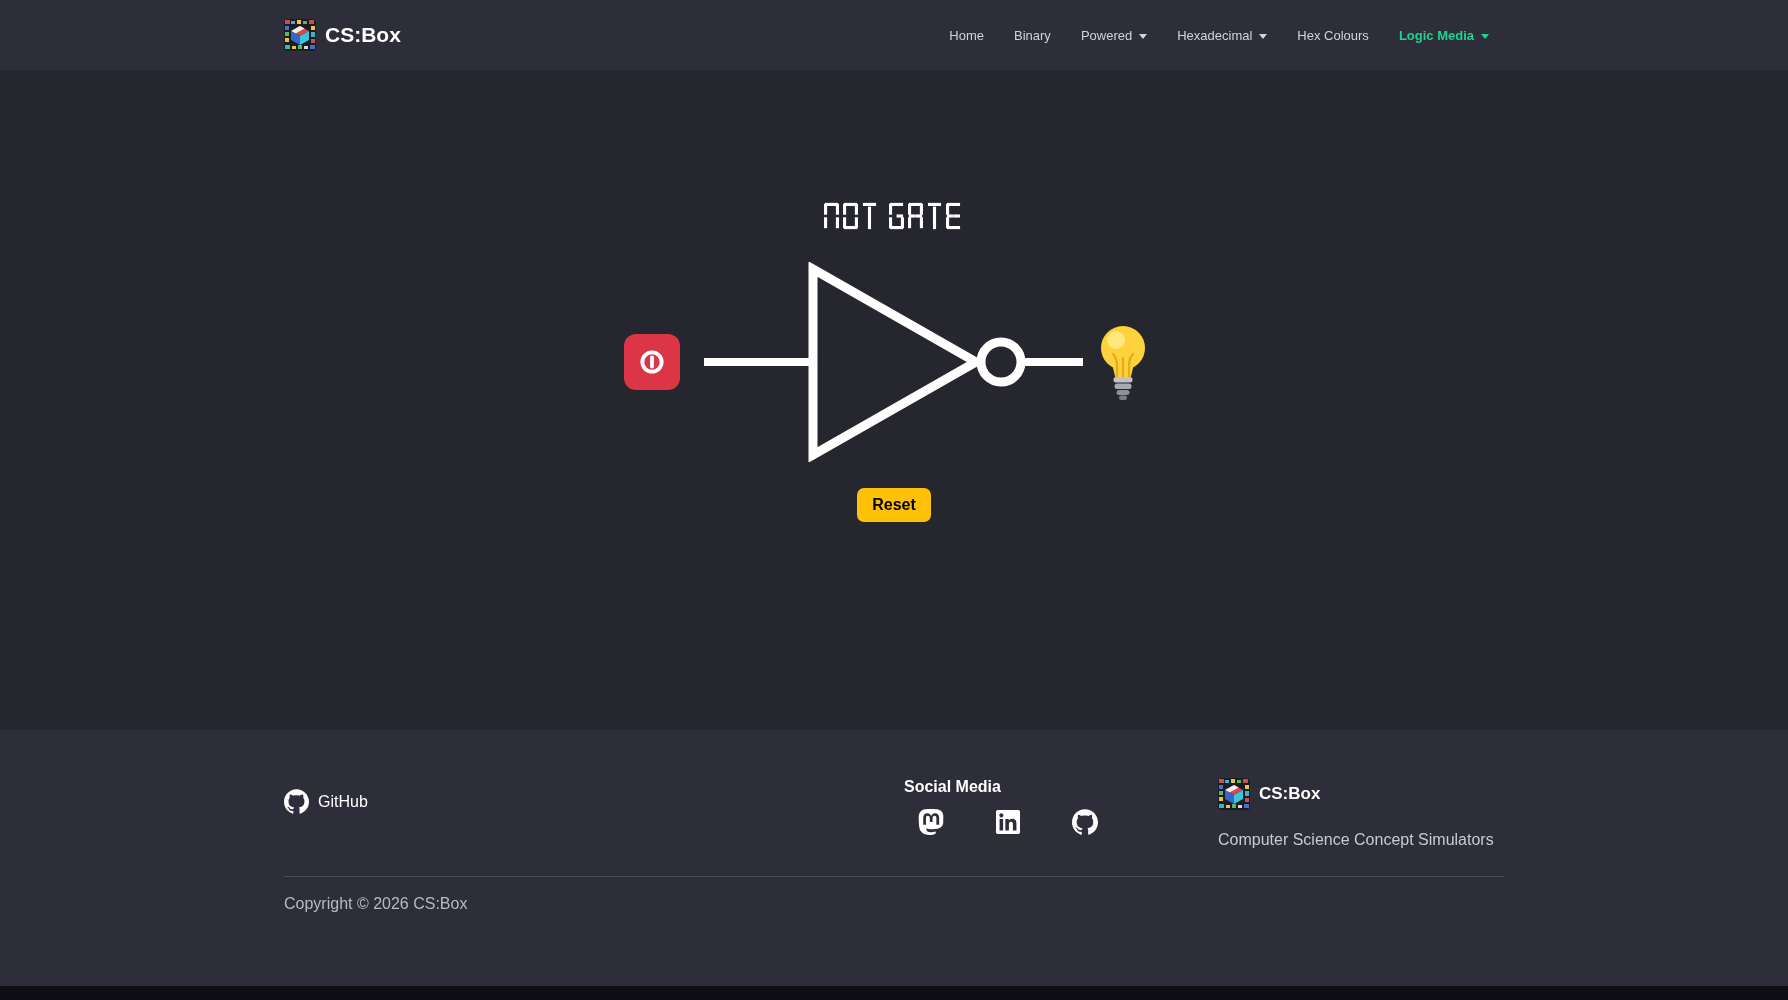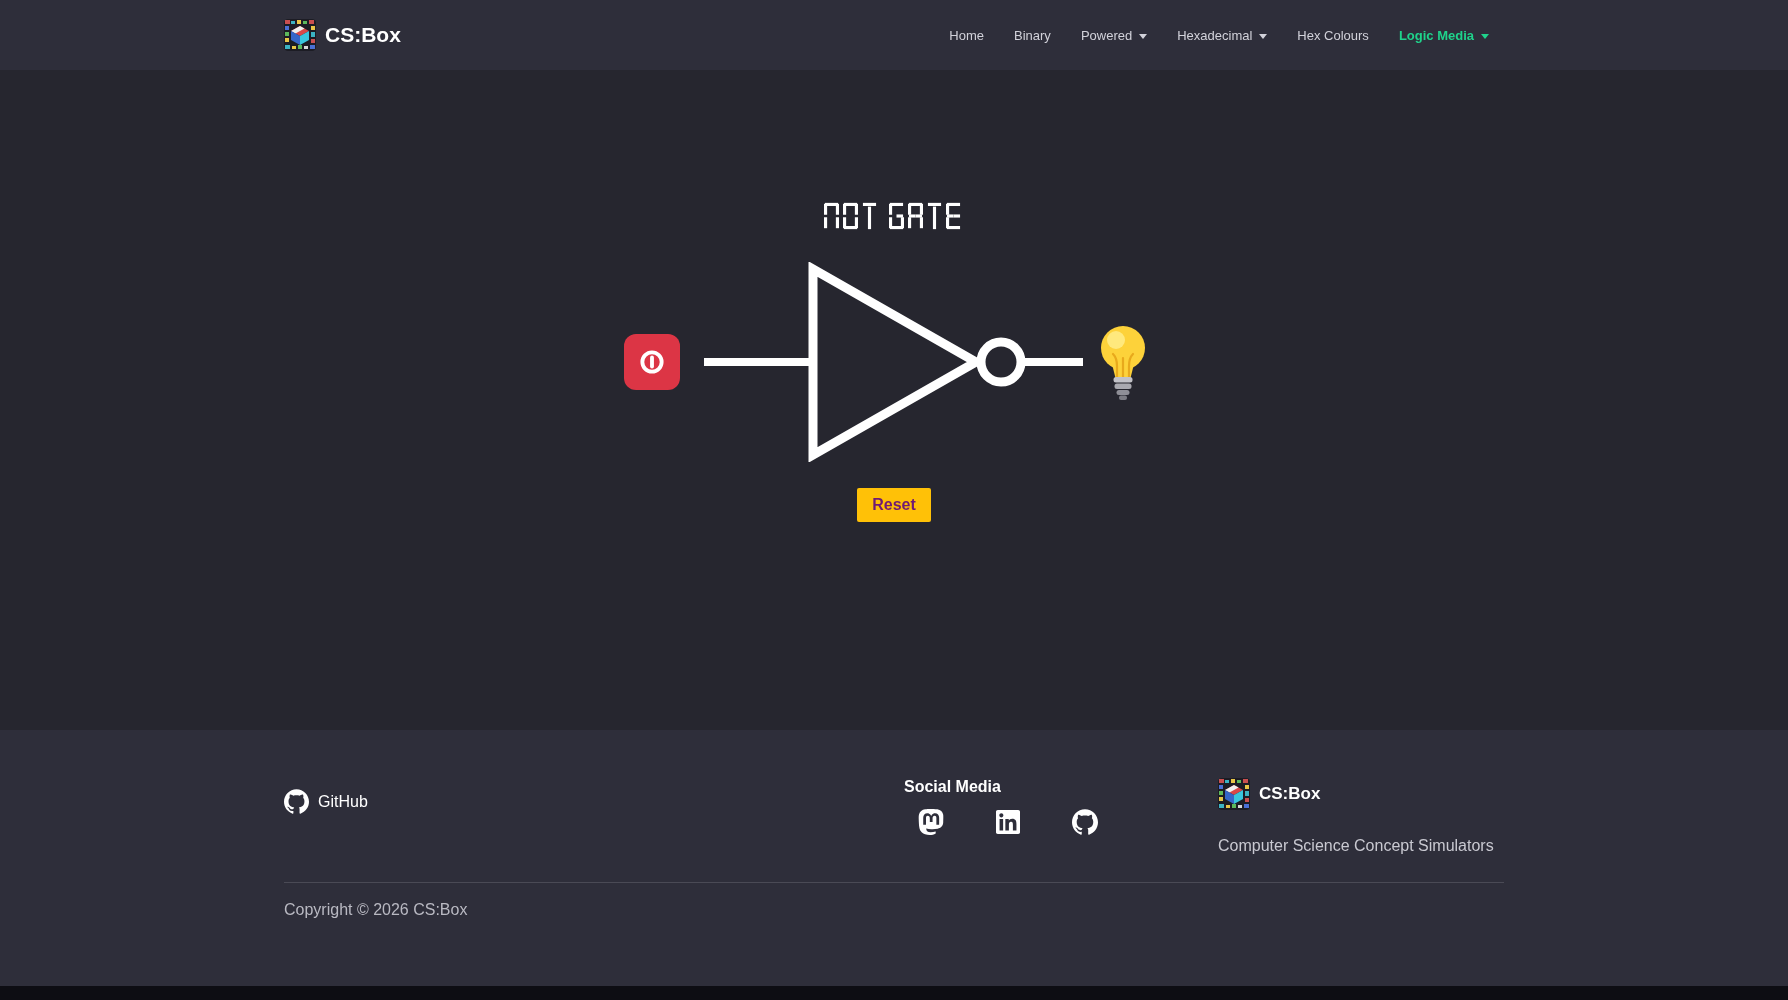--- a/index.html
+++ b/index.html
@@ -22,35 +22,35 @@
   .caret { width:0; height:0; border-left:4.5px solid transparent; border-right:4.5px solid transparent; border-top:5px solid currentColor; margin-top:3px; }
 
   
   main { height:660px; display:flex; flex-direction:column; align-items:center; }
   .seg-title { margin-top:132px; height:28px; display:flex; align-items:flex-start; }
   .simulator { position:relative; width:540px; height:200px; margin-top:32px; }
   .input-btn { position:absolute; left:0; top:72px; width:56px; height:56px; border:none; border-radius:12px;
     background: var(--input-off, #dc3545); display:flex; align-items:center; justify-content:center; cursor:pointer; padding:0; }
   .gate-svg { position:absolute; left:67px; top:0; }
   .bulb { position:absolute; left:475px; top:60px; }
-  .reset-btn { margin-top:26px; background: var(--reset-bg, #ffc107); color:#701a75; font-weight:bold; font-size:16px;
-    border:none; border-radius:2px; padding:8px 15px; cursor:pointer; }
+  .reset-btn { margin-top:26px; background: var(--reset-bg, #ffc107); color:#000000; font-weight:bold; font-size:16px;
+    border:none; border-radius:7px; padding:8px 15px; cursor:pointer; }
 
   
   footer { height:256px; background: var(--navbar-bg, #2e2e3a); padding-top:48px; }
   .footer-cols { display:flex; align-items:flex-start; }
   .col-about { flex:1; }
   .col-social { width:200px; margin-right:114px; }
   .col-brandinfo { width:286px; }
   .footer-heading { color:#fff; font-weight:bold; font-size:16px; margin:0; }
   .github-link { display:flex; align-items:center; gap:9px; color:#fff; font-weight:normal; font-size:16px; margin-top:11px; cursor:pointer; text-decoration:none; }
   .social-row { display:flex; justify-content:space-between; padding:0 6px 0 14px; margin-top:13px; align-items:center; }
   .social-row a { cursor:pointer; display:block; line-height:0; }
   .brand-row { display:flex; align-items:center; gap:9px; color:#fff; font-weight:bold; font-size:17px; }
-  .tagline { color:#c9c9d1; font-size:16px; margin-top:27px; }
+  .tagline { color:#c9c9d1; font-size:16px; margin-top:21px; }
   .divider { border:none; border-top:1px solid #4a4a55; width:1220px; margin:27px auto 0; }
   .copyright-block { margin-top:16px; color:#b9b9c2; font-size:16px; line-height:1.42; }
   .bottom-strip { height:14px; background:#0d0d13; }
 </style>
 </head>
 <body>
 
 <nav class="navbar">
   <div class="container">
     <a class="brand">

